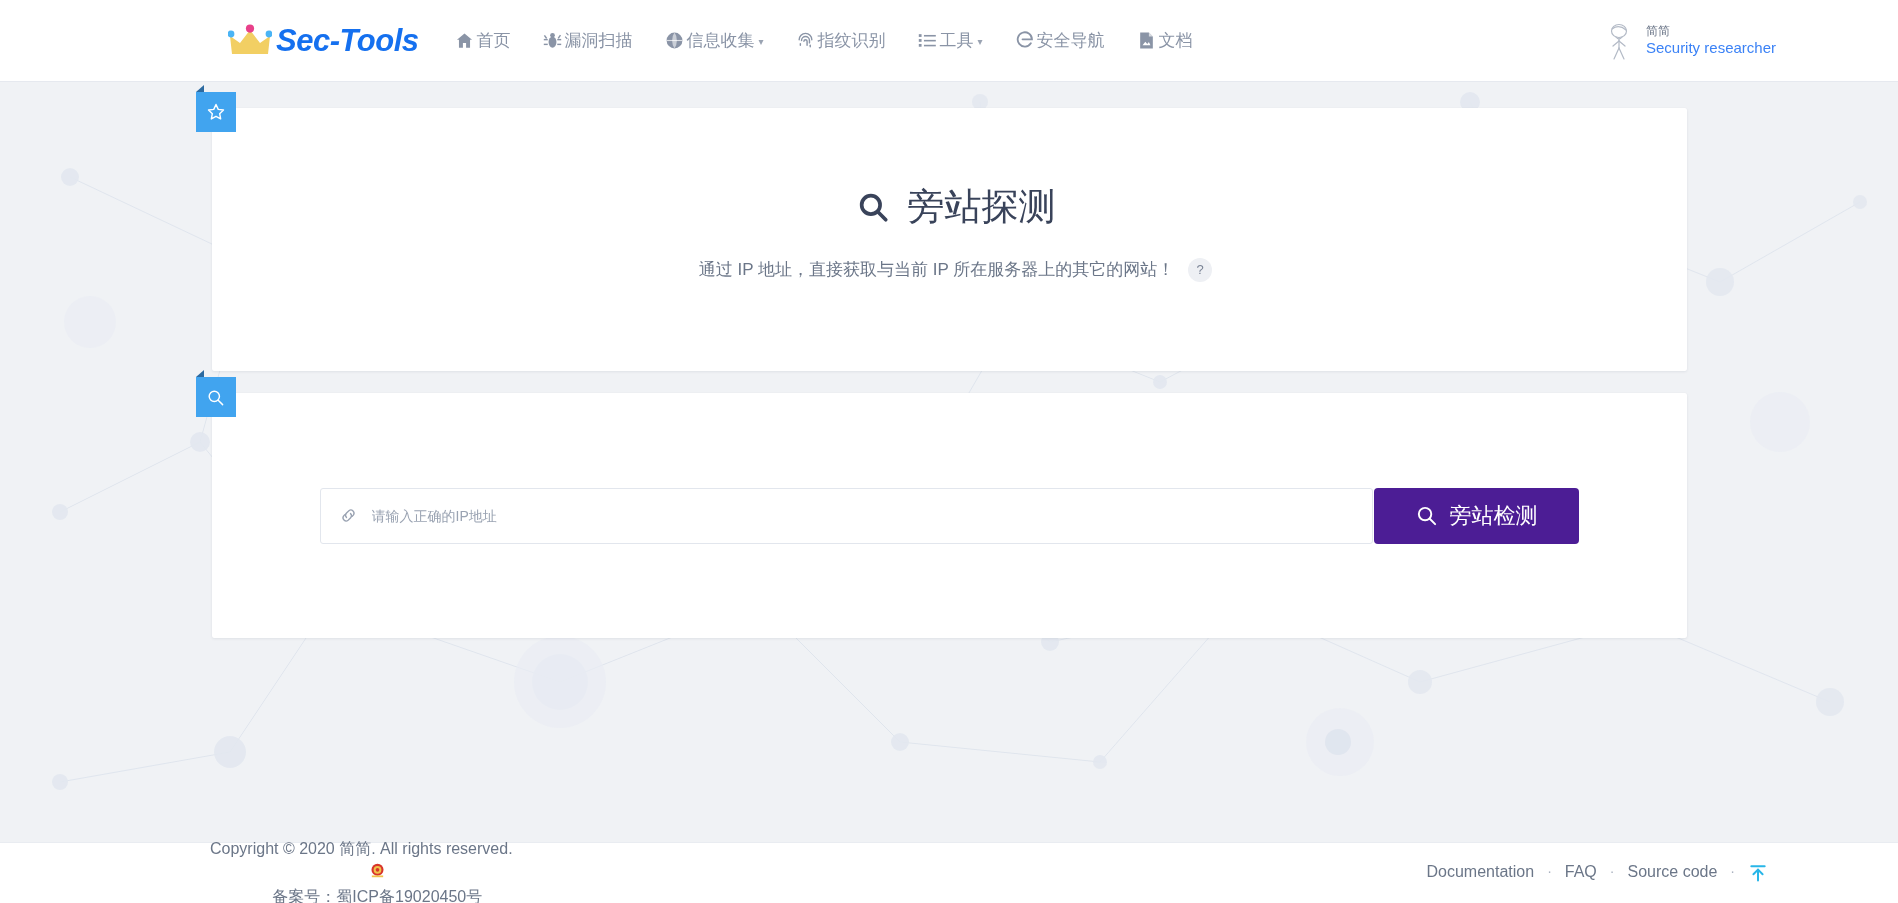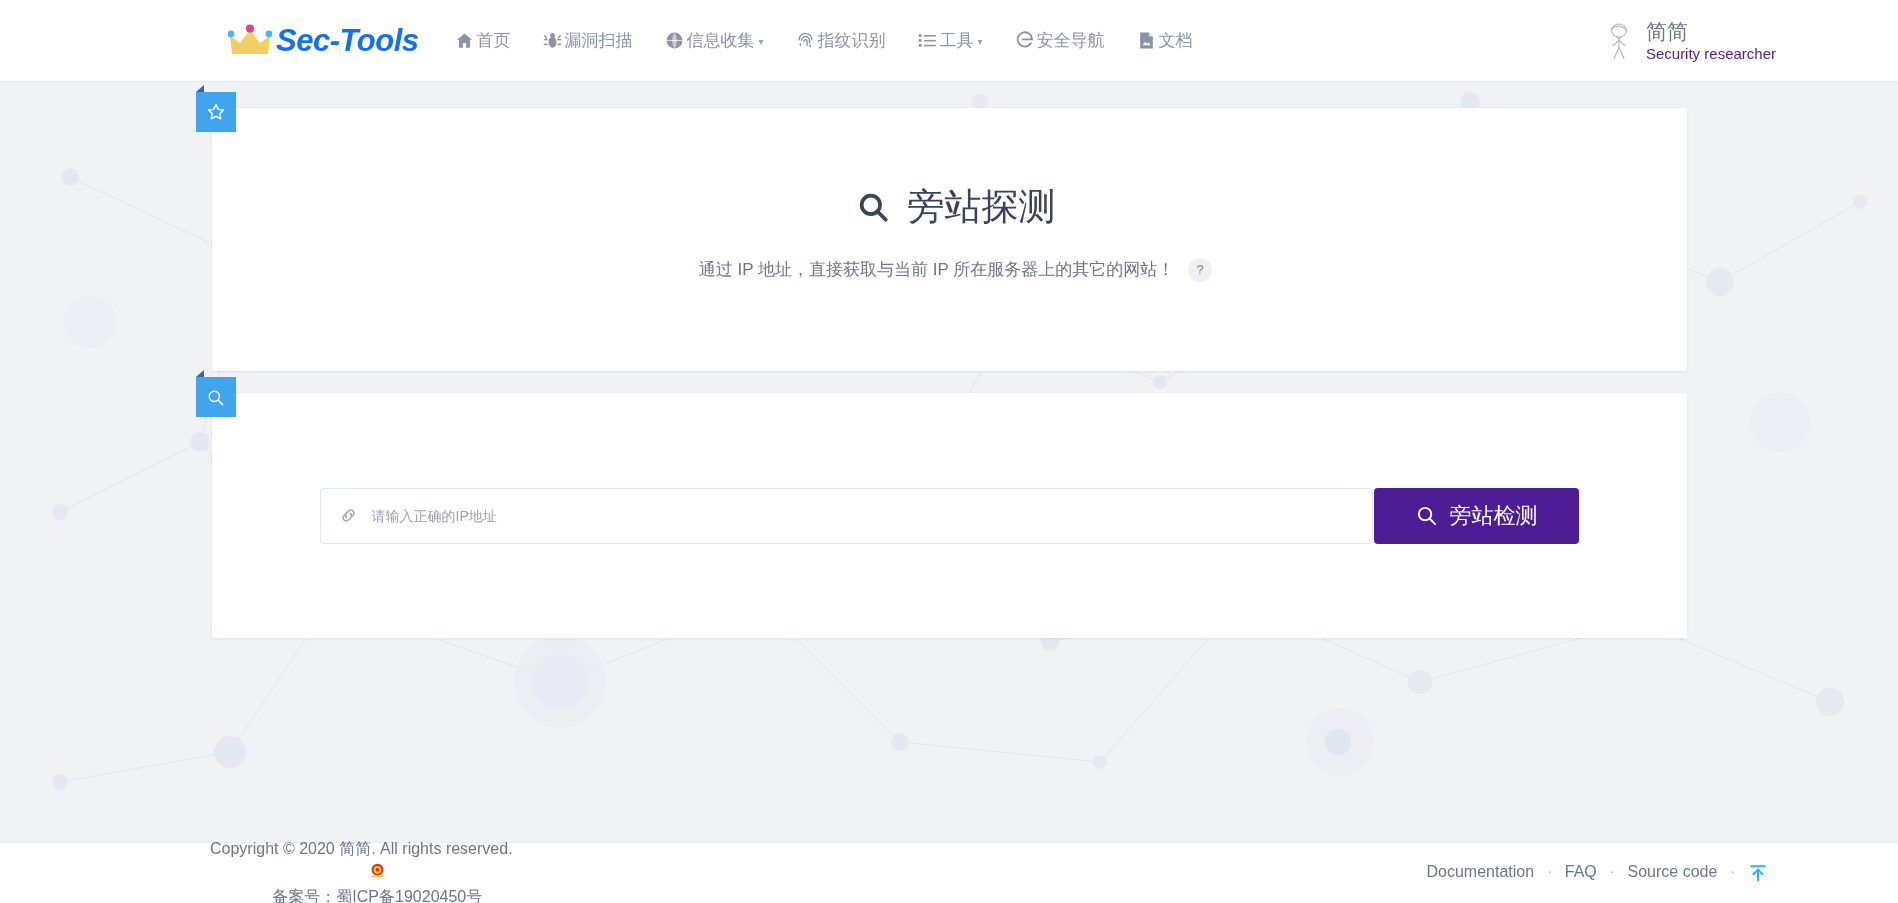--- a/index.html
+++ b/index.html
@@ -51,22 +51,22 @@
     transform: translateY(1px);
   }
   #user-box {
     position: absolute; right: 122px; top: 50%;
     transform: translateY(-50%);
     display: flex; align-items: center; gap: 12px;
     cursor: pointer;
   }
   #user-avatar { width: 30px; height: 40px; }
   #user-meta { line-height: 1.25; }
-  #user-name { font-size: 21px; color: #6b7688; }
-  #user-role { font-size: 15px; color: #4c1d95; }
+  #user-name { font-size: 12px; color: #6b7688; }
+  #user-role { font-size: 15px; color: #3b82f6; }
 
   
   #content {
     position: relative; z-index: 3;
     padding-top: 26px;
   }
   .card {
     position: relative;
     margin: 0 auto;
     width: 1475px;

